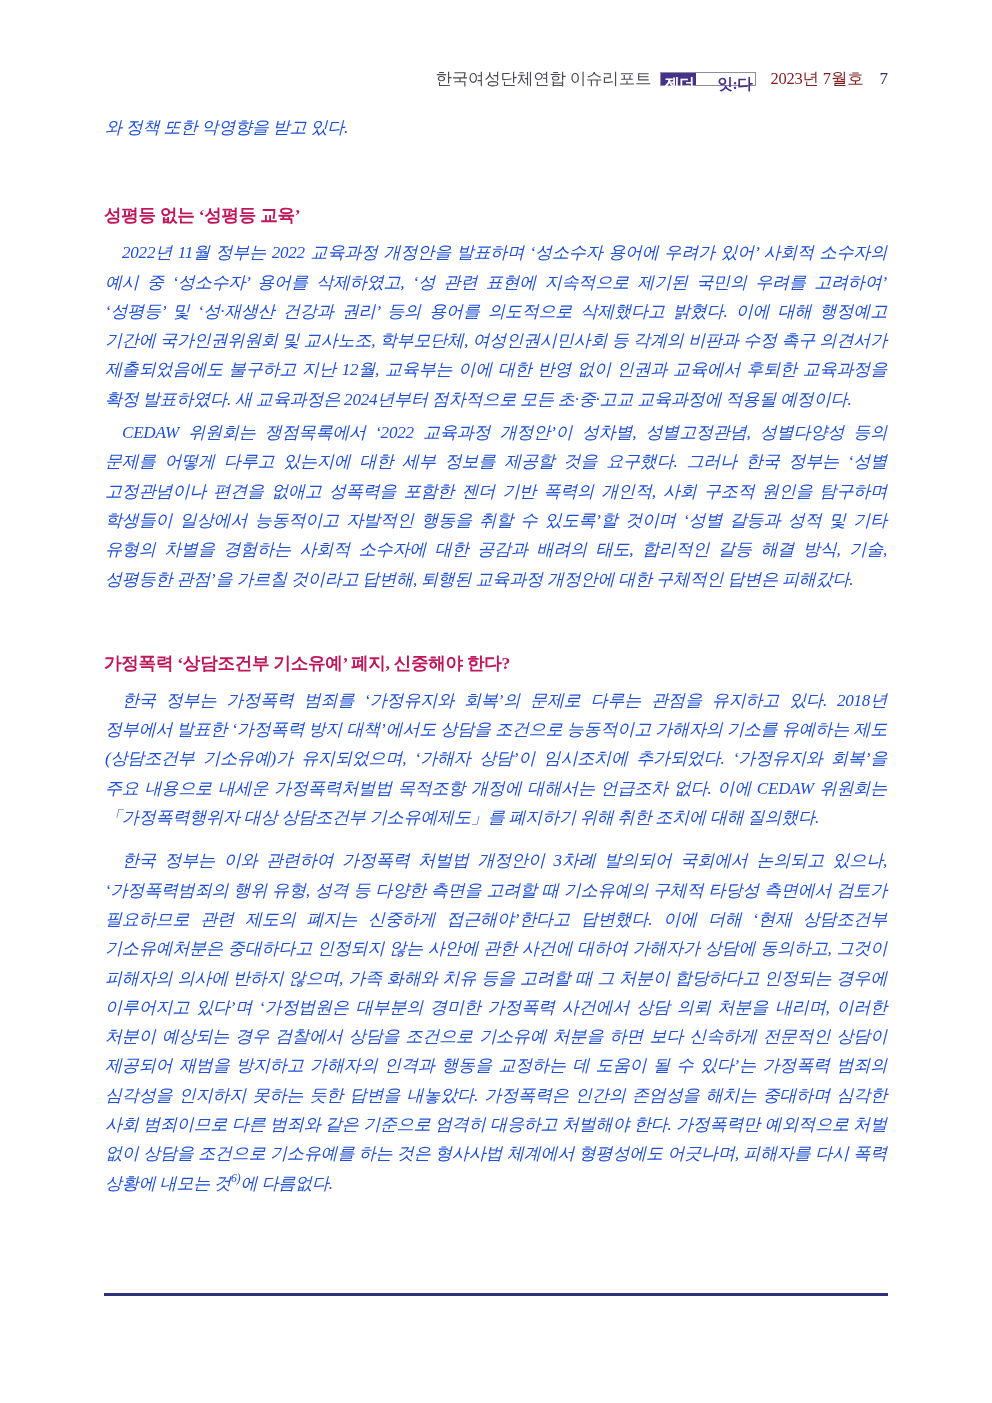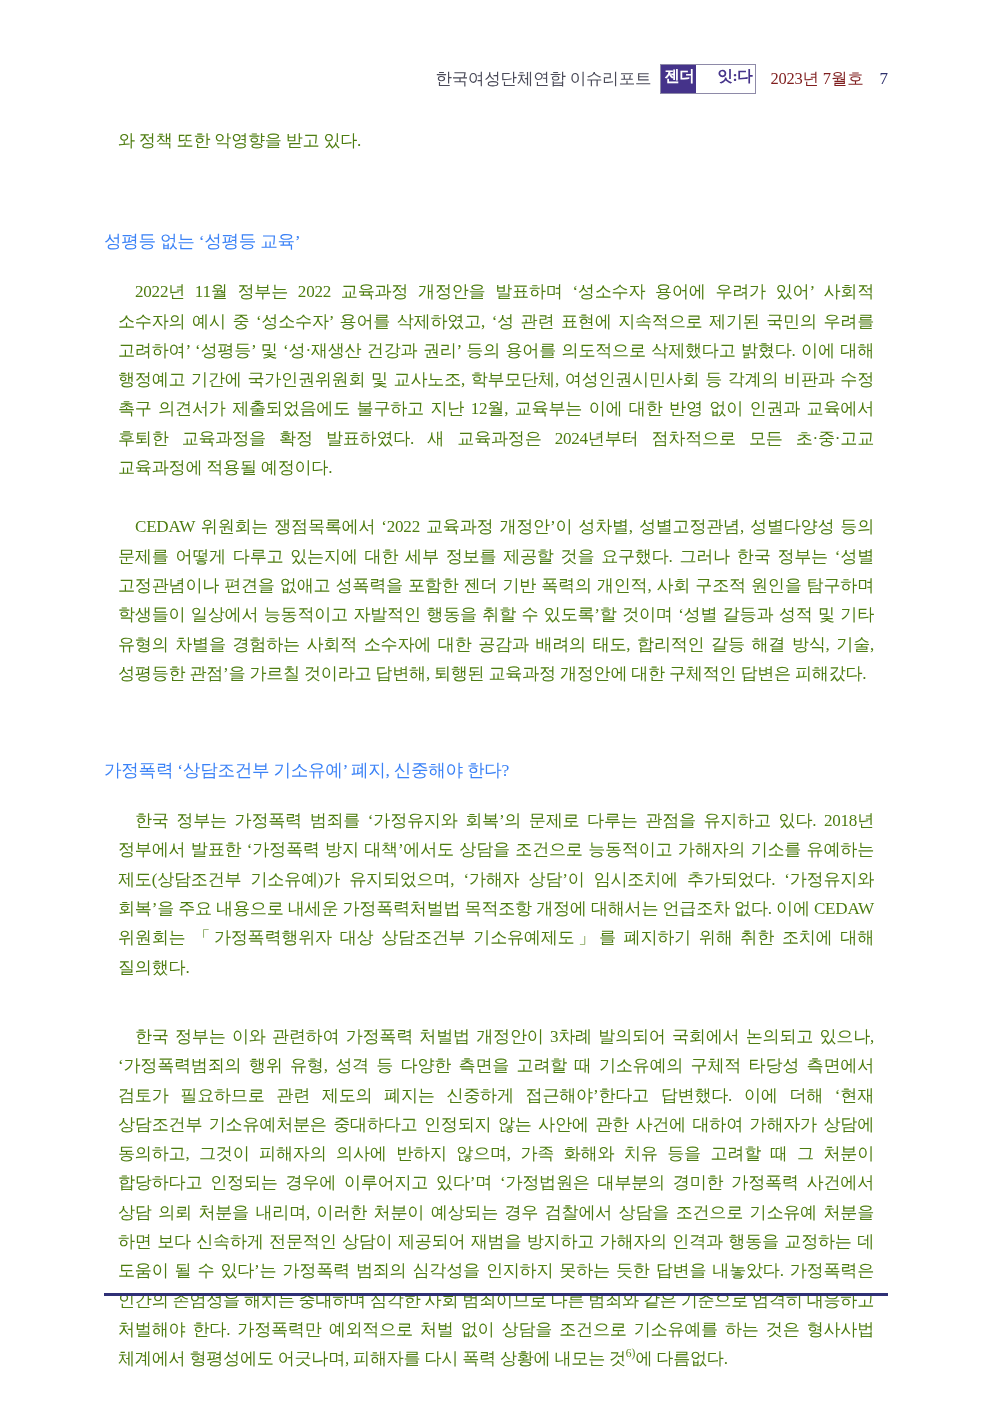--- a/index.html
+++ b/index.html
@@ -39,21 +39,21 @@
   }
   .rh-text {
     font-size: 16.5px;
     color: #4a4a58;
     letter-spacing: -0.2px;
     line-height: 1;
   }
   .rh-badge {
     display: inline-flex;
     align-items: stretch;
-    height: 30px;
+    height: 14px;
     line-height: 22px;
     font-size: 15.5px;
     font-weight: bold;
     letter-spacing: -0.4px;
     border: 1px solid #8e8aa8;
     box-sizing: border-box;
   }
   .rh-badge .seg-a {
     background: #45338a;
     color: #ffffff;
@@ -80,43 +80,44 @@
 
   
   .content {
     position: absolute;
     top: 112px;
     left: 104px;
     width: 784px;
   }
 
   p.body-text {
-    margin: 14px;
+    margin: 1px;
     font-size: 17.1px;
     line-height: 29.3px;
     text-align: justify;
     text-justify: inter-character;
     letter-spacing: -0.25px;
     word-break: keep-all;
-    color: #4d7c0f;
+    color: #1d4ed8;
+    font-style: italic;
   }
   p.indent {
     text-indent: 17px;
   }
   p.no-indent {
     text-indent: 0;
   }
 
   h2.section-head {
     margin: 0;
     font-size: 17.6px;
     line-height: 28px;
-    font-weight: normal;
+    font-weight: bold;
     letter-spacing: -0.3px;
-    color: #3b82f6;
+    color: #be185d;
     word-break: keep-all;
   }
 
   .sp-after-lead   { height: 58px; }
   .sp-after-head   { height: 8px; }
   .sp-para-gap     { height: 2px; }
   .sp-before-head2 { height: 54px; }
   .sp-para-gap-lg  { height: 12px; }
 
   sup.fn {

